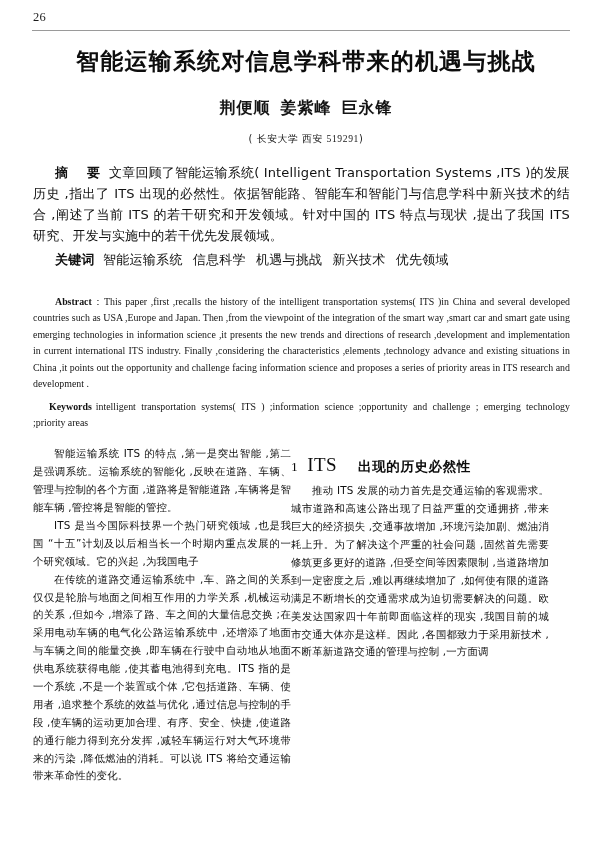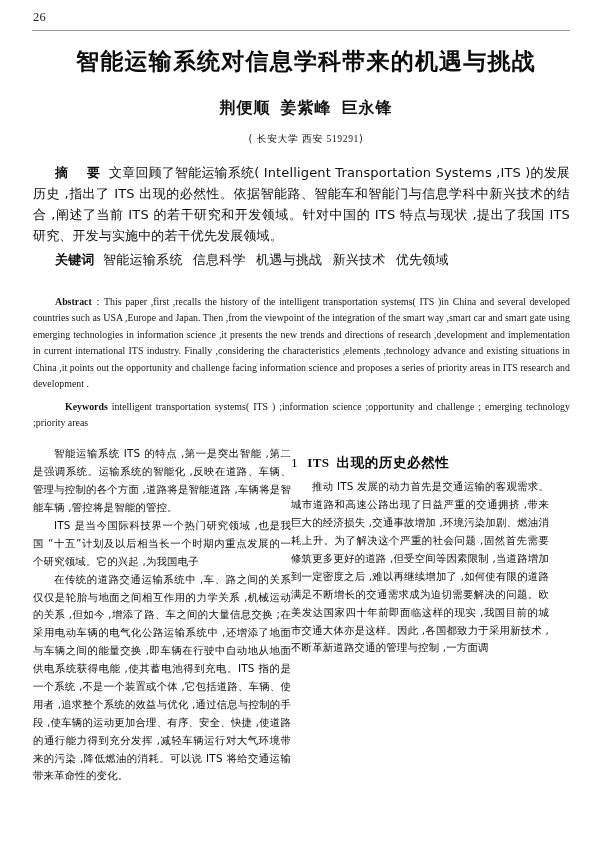--- a/index.html
+++ b/index.html
@@ -139,21 +139,21 @@
   .en-keywords {
     margin-top: 6px;
     font-family: "Liberation Serif", "DejaVu Serif", serif;
     font-size: 9.9px;
     line-height: 1.66;
     text-align: justify;
     color: #141414;
   }
   .en-keywords .lead {
     font-weight: bold;
-    margin-left: 32px;
+    margin-left: 16px;
     margin-right: 4px;
   }
 
   
   .body-columns {
     margin: 14px 30px 0 33px;
     display: flex;
     align-items: flex-start;
   }
   .col {
@@ -185,23 +185,23 @@
     margin: 9px 0 6px 0;
     letter-spacing: 0.6px;
   }
   .section-head .secnum {
     font-family: "Liberation Serif", serif;
     font-weight: normal;
     margin-right: 9px;
   }
   .section-head .lat {
     font-family: "Liberation Serif", serif;
-    font-weight: bold;
-    font-size: 13px;
-    margin-right: 2px;
+    font-weight: normal;
+    font-size: 19px;
+    margin-right: 16px;
   }
 </style>
 </head>
 <body>
 
 <div class="page">
 
   <div class="running-head">
     <div class="folio">26</div>
   </div>

